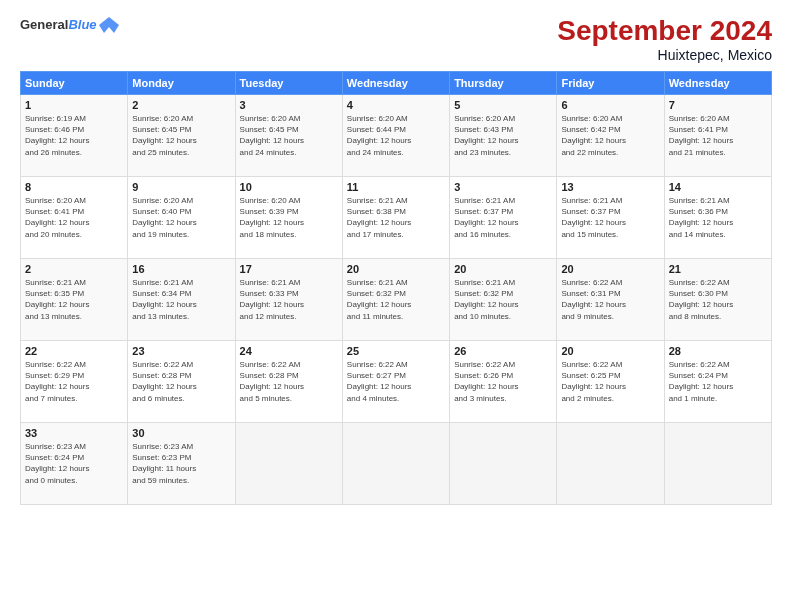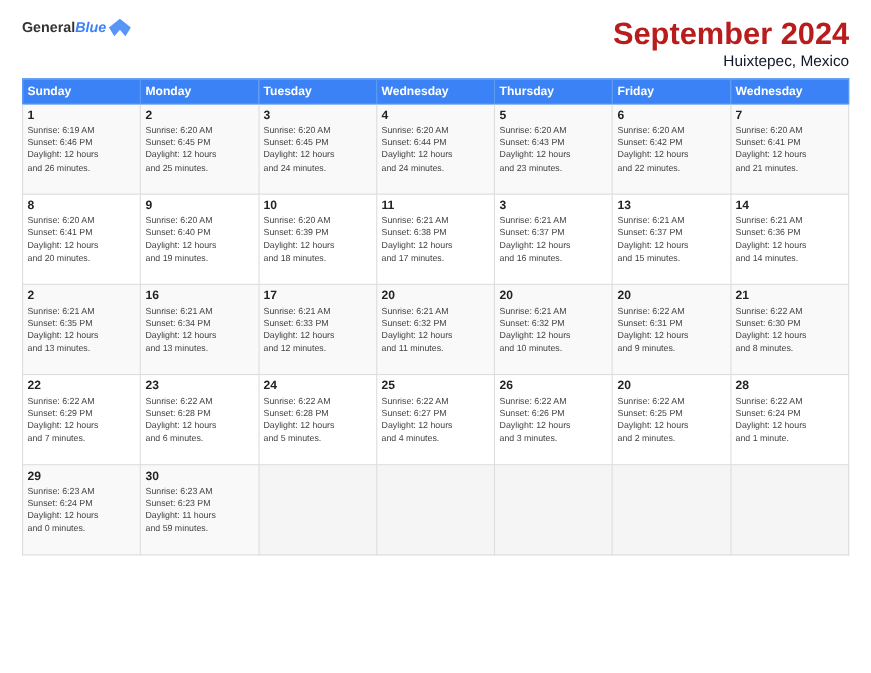--- a/index.html
+++ b/index.html
@@ -232,21 +232,21 @@
     <span class="day-number">20</span>
     <span class="day-detail">Sunrise: 6:22 AM<br>Sunset: 6:25 PM<br>Daylight: 12 hours<br>and 2 minutes.</span>
   </td>
           <td>
     <span class="day-number">28</span>
     <span class="day-detail">Sunrise: 6:22 AM<br>Sunset: 6:24 PM<br>Daylight: 12 hours<br>and 1 minute.</span>
   </td>
         </tr>
         <tr>
           <td>
-    <span class="day-number">29</span>
+    <span class="day-number">33</span>
     <span class="day-detail">Sunrise: 6:23 AM<br>Sunset: 6:24 PM<br>Daylight: 12 hours<br>and 0 minutes.</span>
   </td>
           <td>
     <span class="day-number">30</span>
     <span class="day-detail">Sunrise: 6:23 AM<br>Sunset: 6:23 PM<br>Daylight: 11 hours<br>and 59 minutes.</span>
   </td>
           <td class="empty-cell"></td>
           <td class="empty-cell"></td>
           <td class="empty-cell"></td>
           <td class="empty-cell"></td>

